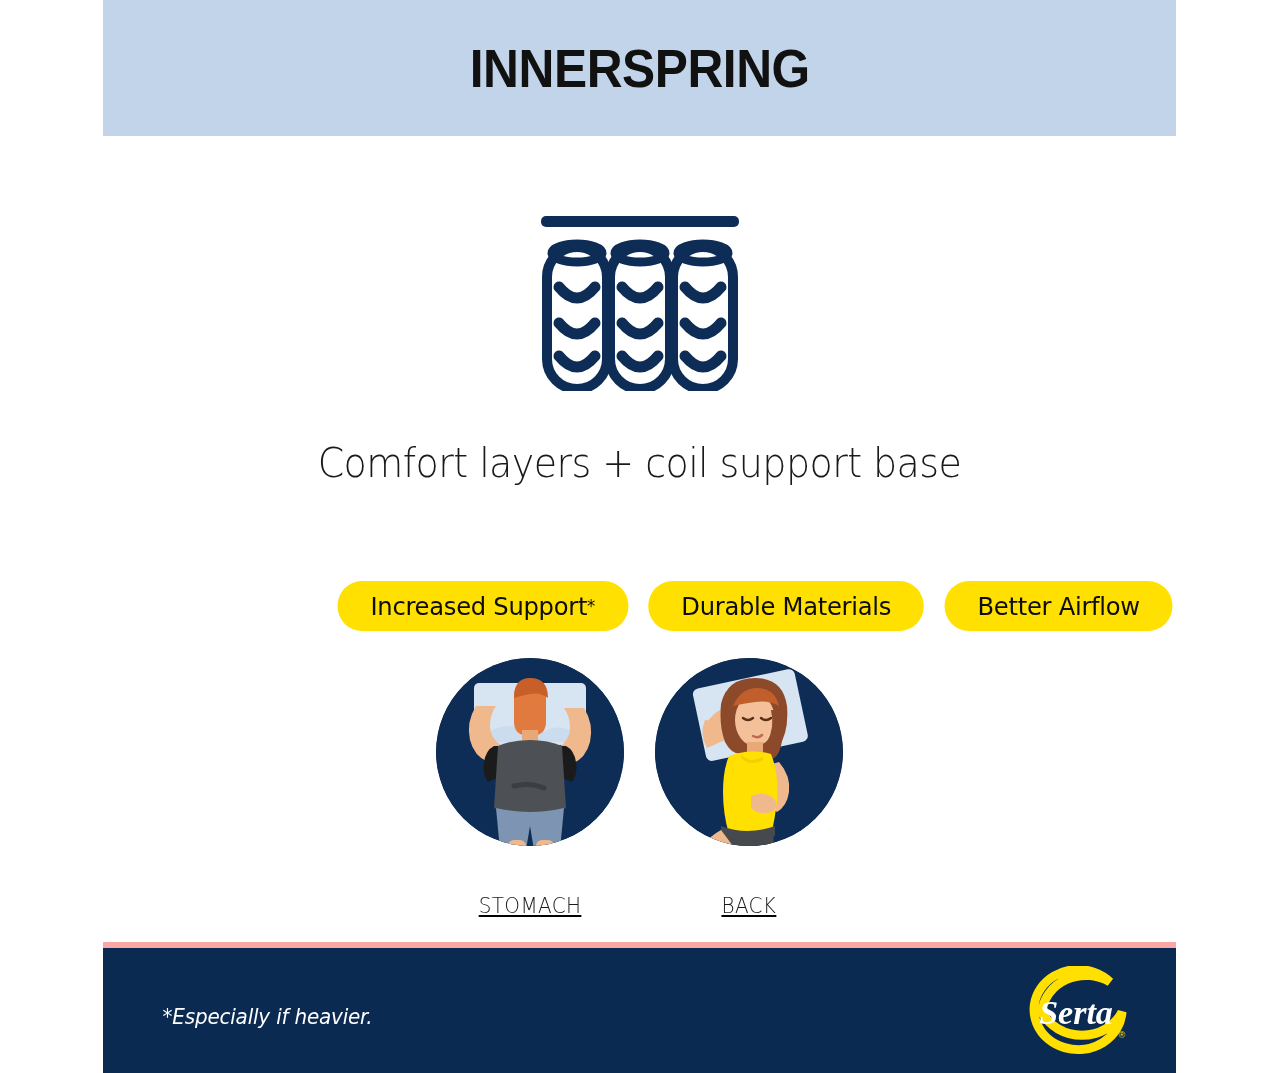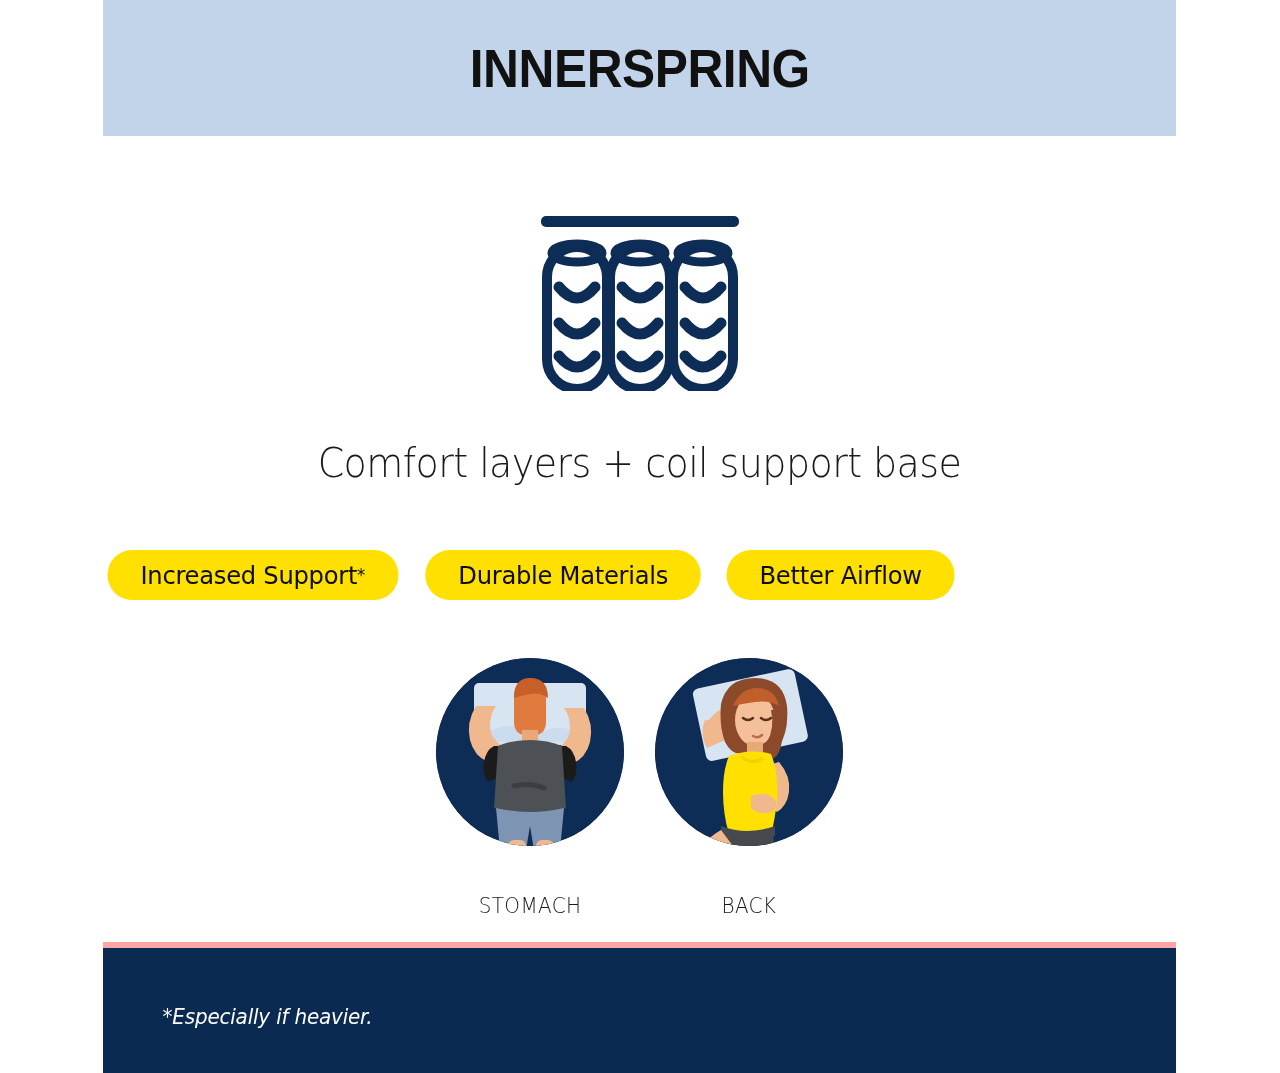--- a/index.html
+++ b/index.html
@@ -75,26 +75,26 @@
     font-size: 40px;
     letter-spacing: -0.6px;
     color: #1a1a1a;
     transform: scaleX(0.95);
   }
 
   
   .pills {
     position: absolute;
     left: 0;
-    top: 550px;
-    width: 1073px;
-    display: flex;
-    justify-content: flex-start;
-    align-items: center;
-    gap: 18px;
+    top: 581px;
+    width: 1073px;
+    display: flex;
+    justify-content: flex-end;
+    align-items: center;
+    gap: 12px;
   }
   .pill {
     background: #ffe000;
     border-radius: 999px;
     height: 50px;
     display: flex;
     align-items: center;
     justify-content: center;
     padding: 0 34px;
     font-family: "DejaVu Sans", sans-serif;
@@ -121,20 +121,21 @@
     width: 1073px;
     display: flex;
     justify-content: center;
     gap: 31px;
   }
   .position {
     width: 188px;
     display: flex;
     flex-direction: column;
     align-items: center;
+    text-decoration: underline;
   }
   .pos-circle {
     width: 188px;
     height: 188px;
     border-radius: 50%;
     background: #0d2d56;
     overflow: hidden;
     position: relative;
   }
   .pos-label {
@@ -309,16 +310,23 @@
             <path d="M66 172 q-18 10 -24 26 l18 10 q6 -14 18 -20 z" fill="#f0b98d"></path>
           </svg>
         </div>
         <div class="pos-label">BACK</div>
       </div>
 
     </div>
 
     <div class="footer">
       <div class="footnote">*Especially if heavier.</div>
+      <div class="logo">
+        <svg width="112" height="92" viewBox="0 0 112 92">
+          <path d="M 88 16 A 44 40 0 1 0 100 46 A 44 40 0 0 1 20 46 A 44 40 0 0 1 88 16 Z" fill="none" stroke="#ffe000" stroke-width="9" stroke-linecap="round"></path>
+          <text x="54" y="58" text-anchor="middle" font-family="Liberation Serif, serif" font-size="34" font-weight="bold" font-style="italic" fill="#ffffff">Serta</text>
+          <text x="100" y="72" text-anchor="middle" font-family="Liberation Sans, sans-serif" font-size="9" fill="#ffe000">®</text>
+        </svg>
+      </div>
     </div>
 
   </div>
 </div>
 
 </body></html>

